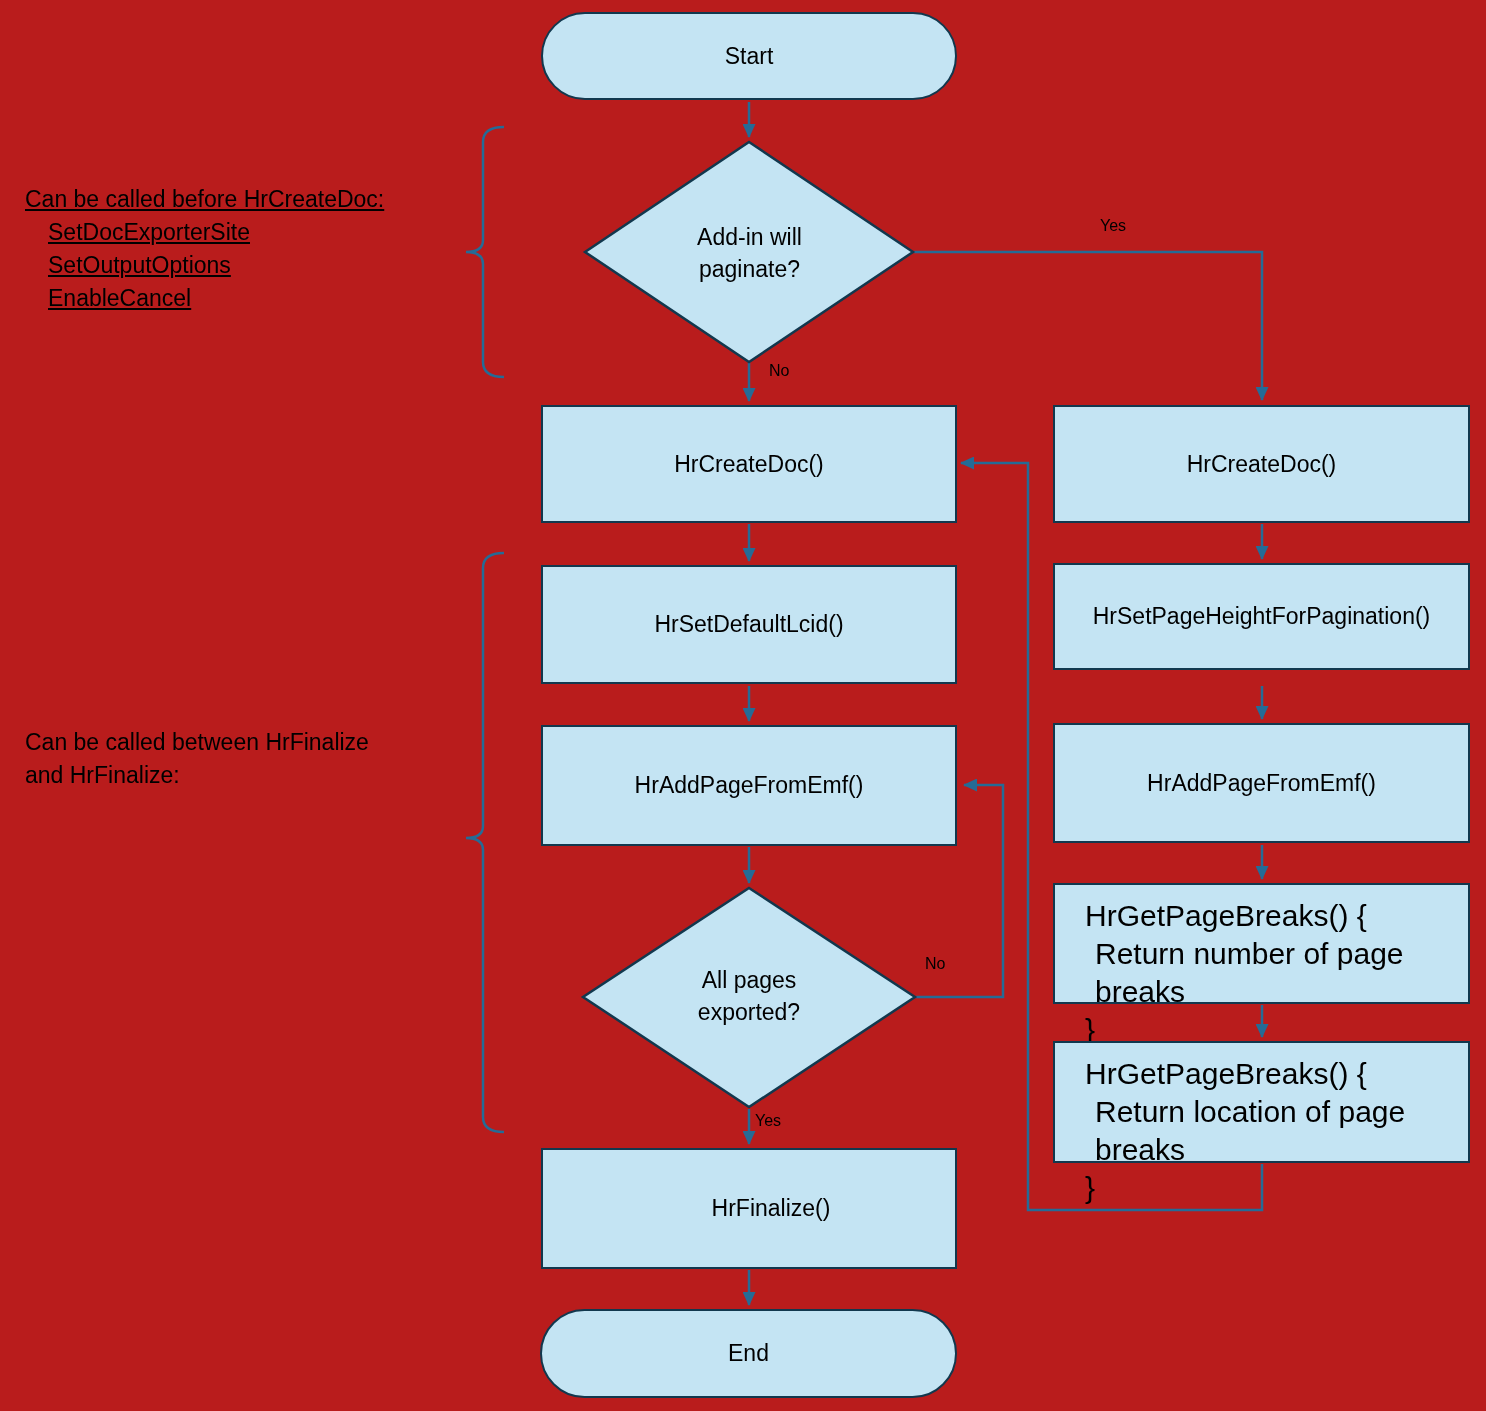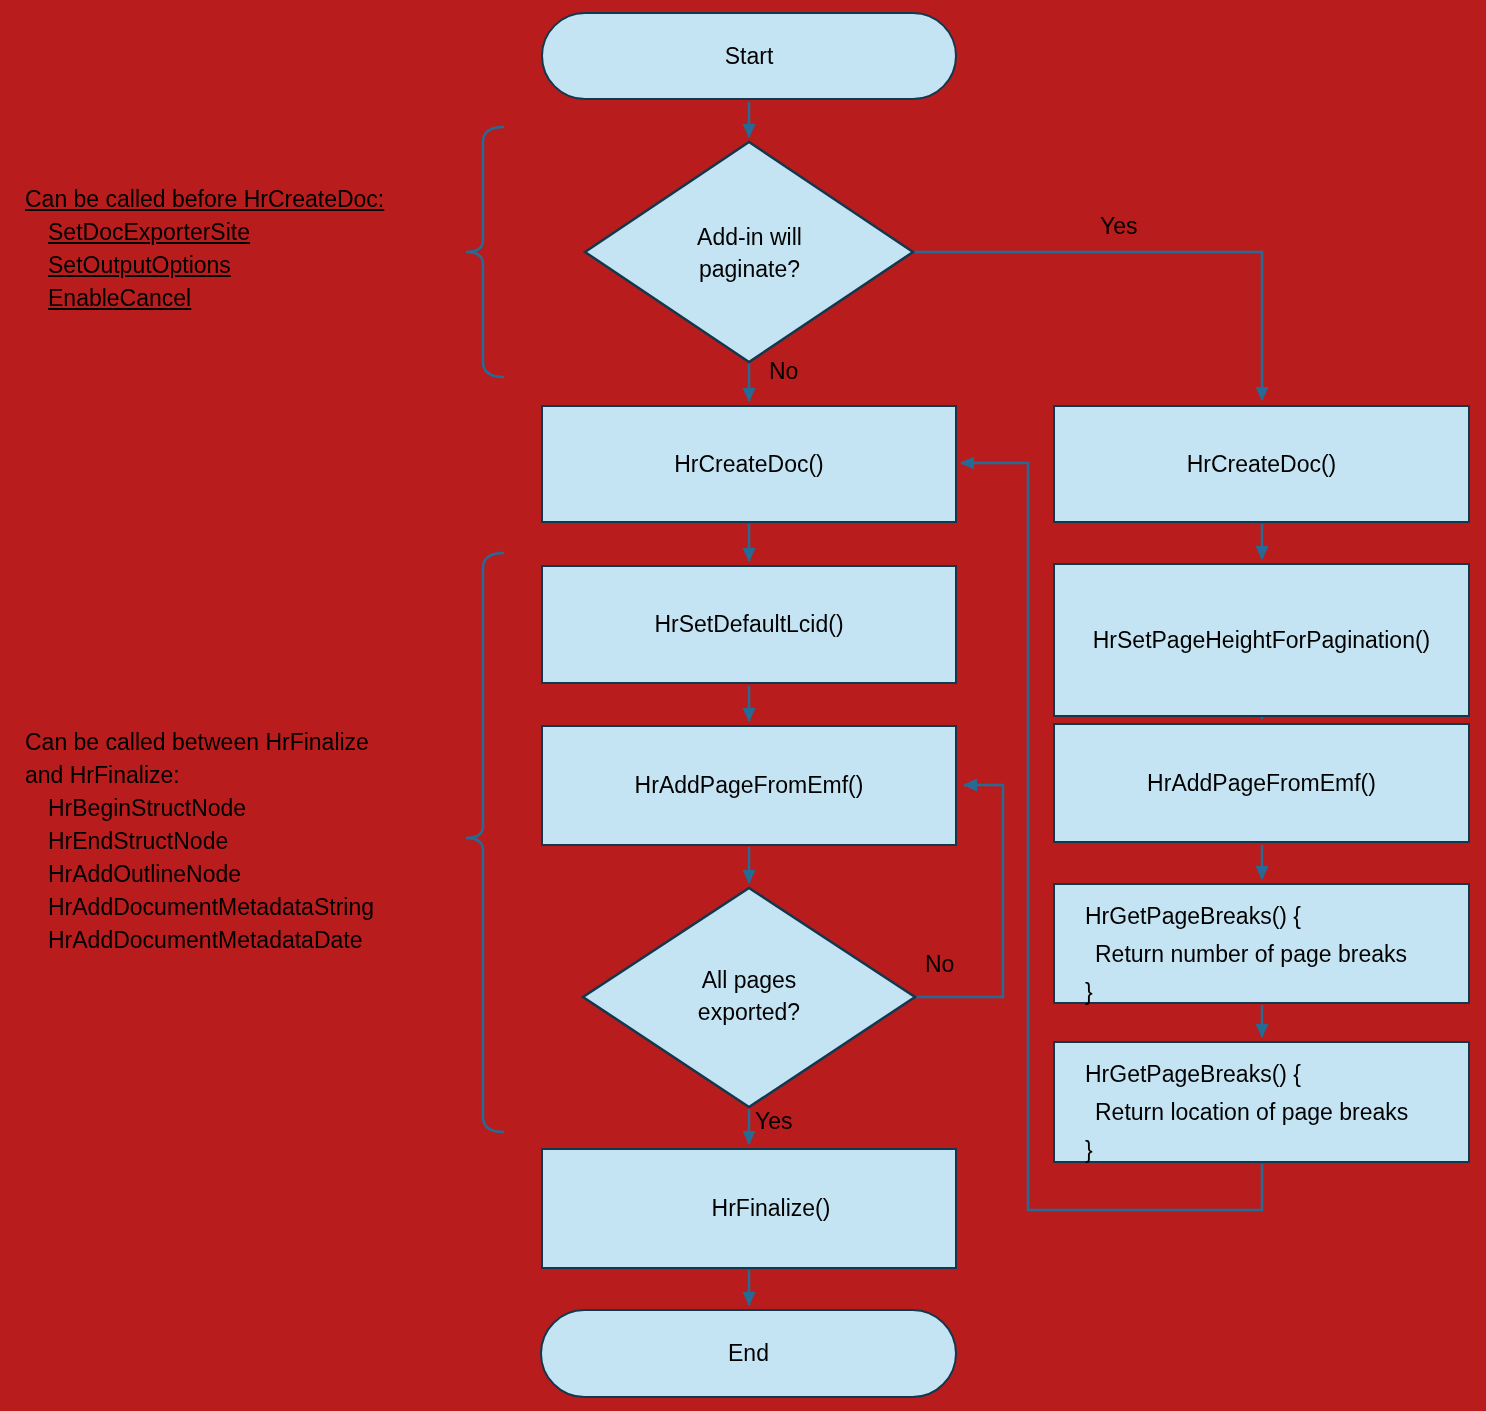--- a/index.html
+++ b/index.html
@@ -20,31 +20,31 @@
     display:flex;align-items:center;justify-content:center;
     font-size:23px;line-height:1.25;
     text-align:center;
   }
   .pill{border-radius:46px;}
   .codebox{
     display:block;
     text-align:left;
     padding:12px 10px 18px 30px;
     line-height:38px;
-    font-size:23px;
+    font-size:30px;
   }
   .codebox .indent{margin-left:10px;}
   .dtext{
     position:absolute;
     font-size:23px;line-height:32px;
     text-align:center;
   }
   .elabel{
     position:absolute;
-    font-size:23px;line-height:26px;
+    font-size:16px;line-height:26px;
     white-space:nowrap;
   }
   .note{
     position:absolute;
     font-size:23px;line-height:33px;
     white-space:nowrap;
   }
   .note .items{padding-left:23px;}
 </style>
 </head>
@@ -108,21 +108,21 @@
   </div>
 
   <div class="node pill" style="left:540px;top:1309px;width:417px;height:89px;">
     <span>End</span>
   </div>
 
   <div class="node" style="left:1053px;top:405px;width:417px;height:118px;">
     <span>HrCreateDoc()</span>
   </div>
 
-  <div class="node" style="left:1053px;top:563px;width:417px;height:154px;text-align:right;">
+  <div class="node" style="left:1053px;top:563px;width:417px;height:107px;text-align:right;">
     <span>HrSetPageHeightForPagination()</span>
   </div>
 
   <div class="node" style="left:1053px;top:723px;width:417px;height:120px;">
     <span>HrAddPageFromEmf()</span>
   </div>
 
   <div class="node codebox" style="left:1053px;top:883px;width:417px;height:121px;">
     <div>HrGetPageBreaks() {</div>
     <div class="indent">Return number of page breaks</div>
@@ -148,22 +148,15 @@
     <div class="items">
       <div>SetDocExporterSite</div>
       <div>SetOutputOptions</div>
       <div>EnableCancel</div>
     </div>
   </div>
 
   <div class="note" style="left:25px;top:726px;">
     <div>Can be called between HrFinalize</div>
     <div>and HrFinalize:</div>
-    <div class="items">
-      <div>HrBeginStructNode</div>
-      <div>HrEndStructNode</div>
-      <div>HrAddOutlineNode</div>
-      <div>HrAddDocumentMetadataString</div>
-      <div>HrAddDocumentMetadataDate</div>
-    </div>
   </div>
 
 </div>
 
 </body></html>

